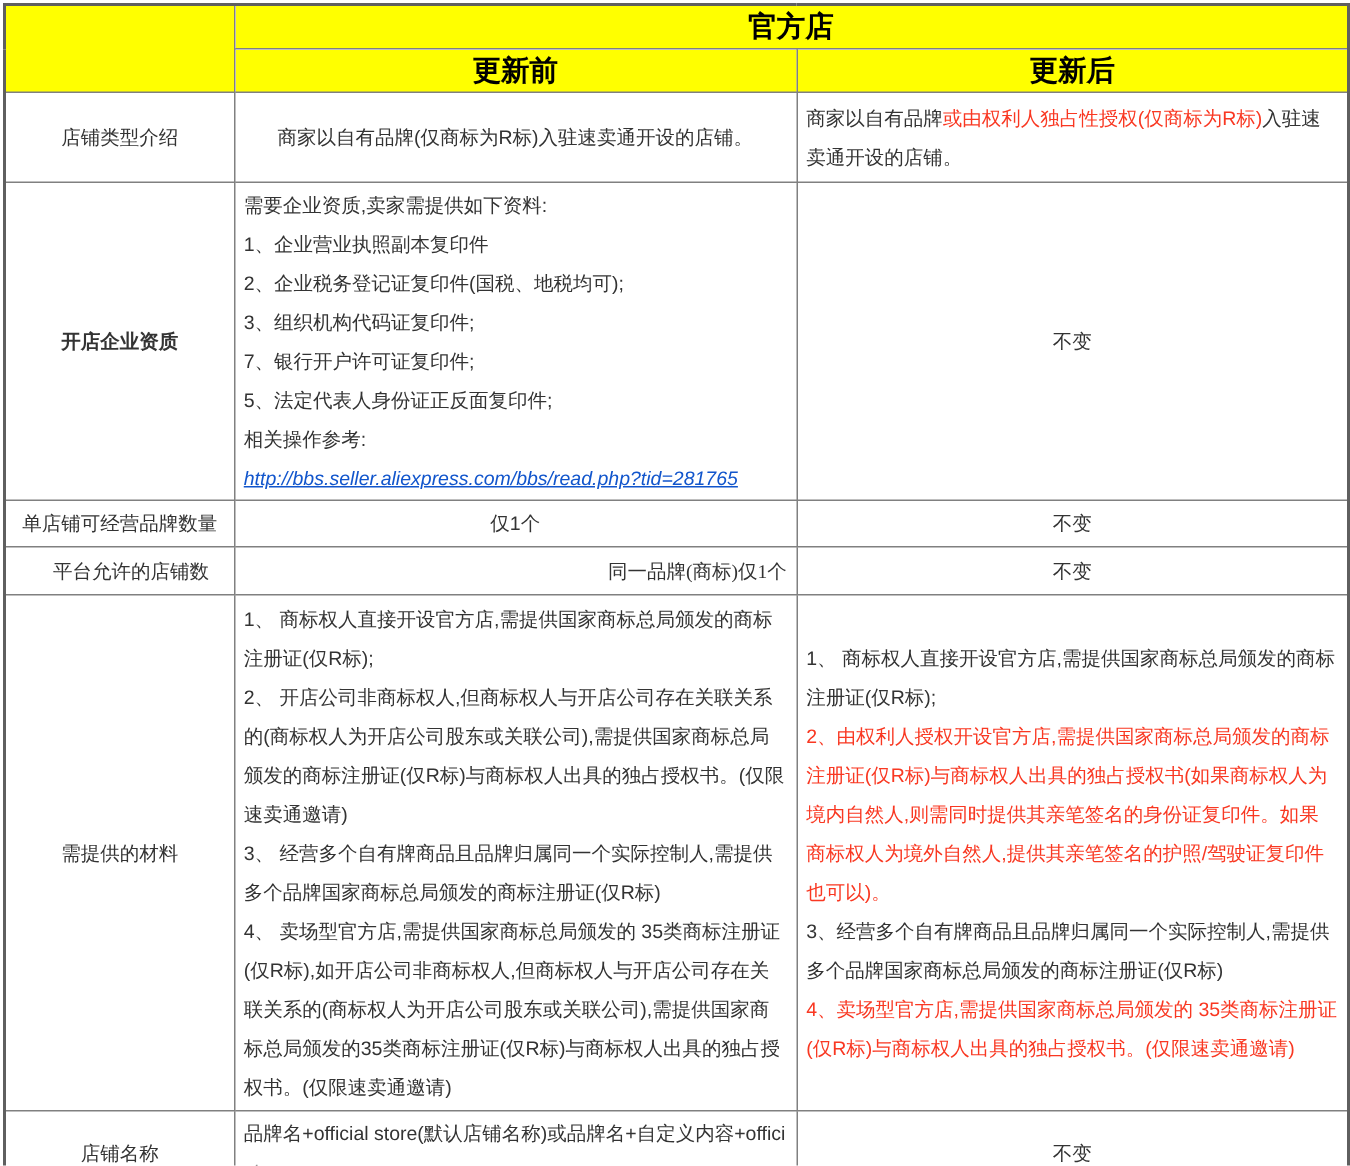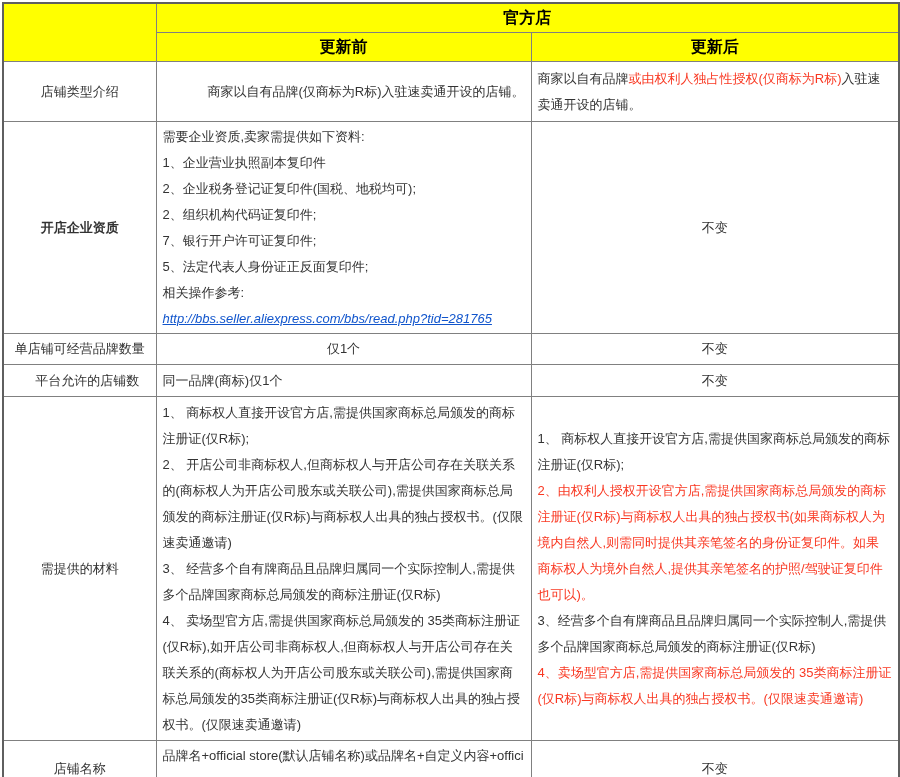--- a/index.html
+++ b/index.html
@@ -26,21 +26,21 @@
     border:1px solid var(--border);
     padding:1px 6px;
     vertical-align:middle;
     word-break:break-all;
     overflow:hidden;
   }
   td.hdr{
     background:var(--header-bg);
     font-weight:bold;
     text-align:center;
-    font-size:16px;
+    font-size:19px;
     color:#000;
     height:26px;
     padding:0 4px;
   }
   td.label-cell{
     text-align:center;
     padding:1px 4px;
   }
   td.content p{margin:0;line-height:26px;}
   td.content{line-height:26px;}
@@ -62,55 +62,55 @@
         <td class="hdr" rowspan="2"></td>
         <td class="hdr" colspan="2">官方店</td>
       </tr>
       <tr>
         <td class="hdr">更新前</td>
         <td class="hdr">更新后</td>
       </tr>
 
     <tr>
           <td class="label-cell" style="height: 57px;">店铺类型介绍</td>
-          <td class="content" style="text-align: right;">
+          <td class="content" style="text-align: center;">
             <p><span>商家以自有品牌(仅商标为R标)入驻速卖通开设的店铺。</span></p>
           </td>
           <td class="content" style="text-align: left; margin-top: 13px;">
             <p><span>商家以自有品牌</span><span class="red">或由权利人独占性授权(仅商标为R标)</span><span>入驻速卖通开设的店铺。</span></p>
           </td>
         </tr>
         <tr>
           <td class="label-cell" style="height: 209px; font-weight: bold;">开店企业资质</td>
           <td class="content" style="text-align: left;">
             <p><span>需要企业资质,卖家需提供如下资料:</span></p>
             <p><span>1、企业营业执照副本复印件</span></p>
             <p><span>2、企业税务登记证复印件(国税、地税均可);</span></p>
-            <p><span>2、组织机构代码证复印件;</span></p>
+            <p><span>3、组织机构代码证复印件;</span></p>
             <p><span>7、银行开户许可证复印件;</span></p>
             <p><span>5、法定代表人身份证正反面复印件;</span></p>
             <p><span>相关操作参考:</span></p>
             <p><a class="link" href="#">http://bbs.seller.aliexpress.com/bbs/read.php?tid=281765</a></p>
           </td>
           <td class="content" style="text-align: center;">
             <p><span>不变</span></p>
           </td>
         </tr>
         <tr>
           <td class="label-cell" style="height: 28px;">单店铺可经营品牌数量</td>
           <td class="content" style="text-align: center;">
             <p><span>仅1个</span></p>
           </td>
           <td class="content" style="text-align: center;">
             <p><span>不变</span></p>
           </td>
         </tr>
         <tr>
           <td class="label-cell" style="height: 29px; padding-left: 21px;">平台允许的店铺数</td>
-          <td class="content" style="text-align: left;">
+          <td class="content" style="text-align: right; font-family: Liberation Serif, serif;">
             <p><span>同一品牌(商标)仅1个</span></p>
           </td>
           <td class="content" style="text-align: center;">
             <p><span>不变</span></p>
           </td>
         </tr>
         <tr>
           <td class="label-cell" style="height: 341px;">需提供的材料</td>
           <td class="content" style="text-align: left;">
             <p><span>1、 商标权人直接开设官方店,需提供国家商标总局颁发的商标注册证(仅R标);</span></p>

